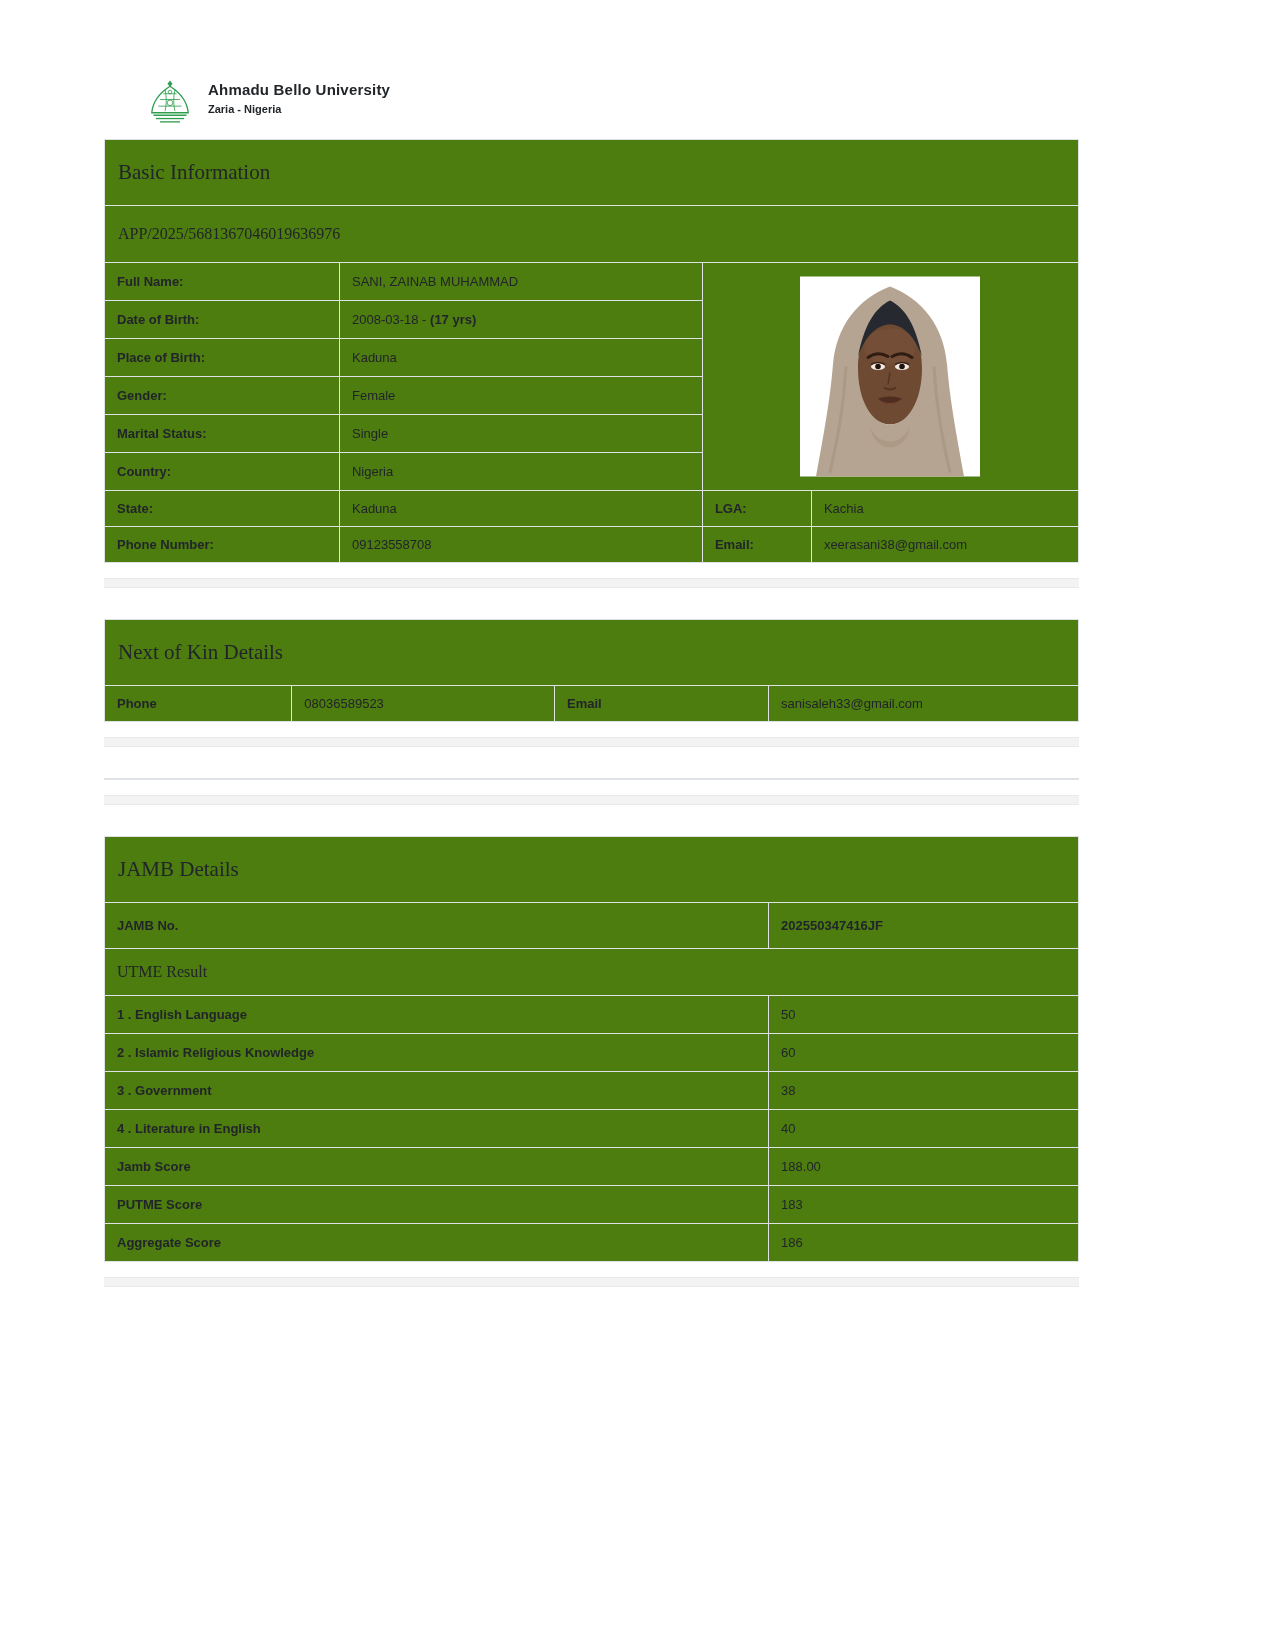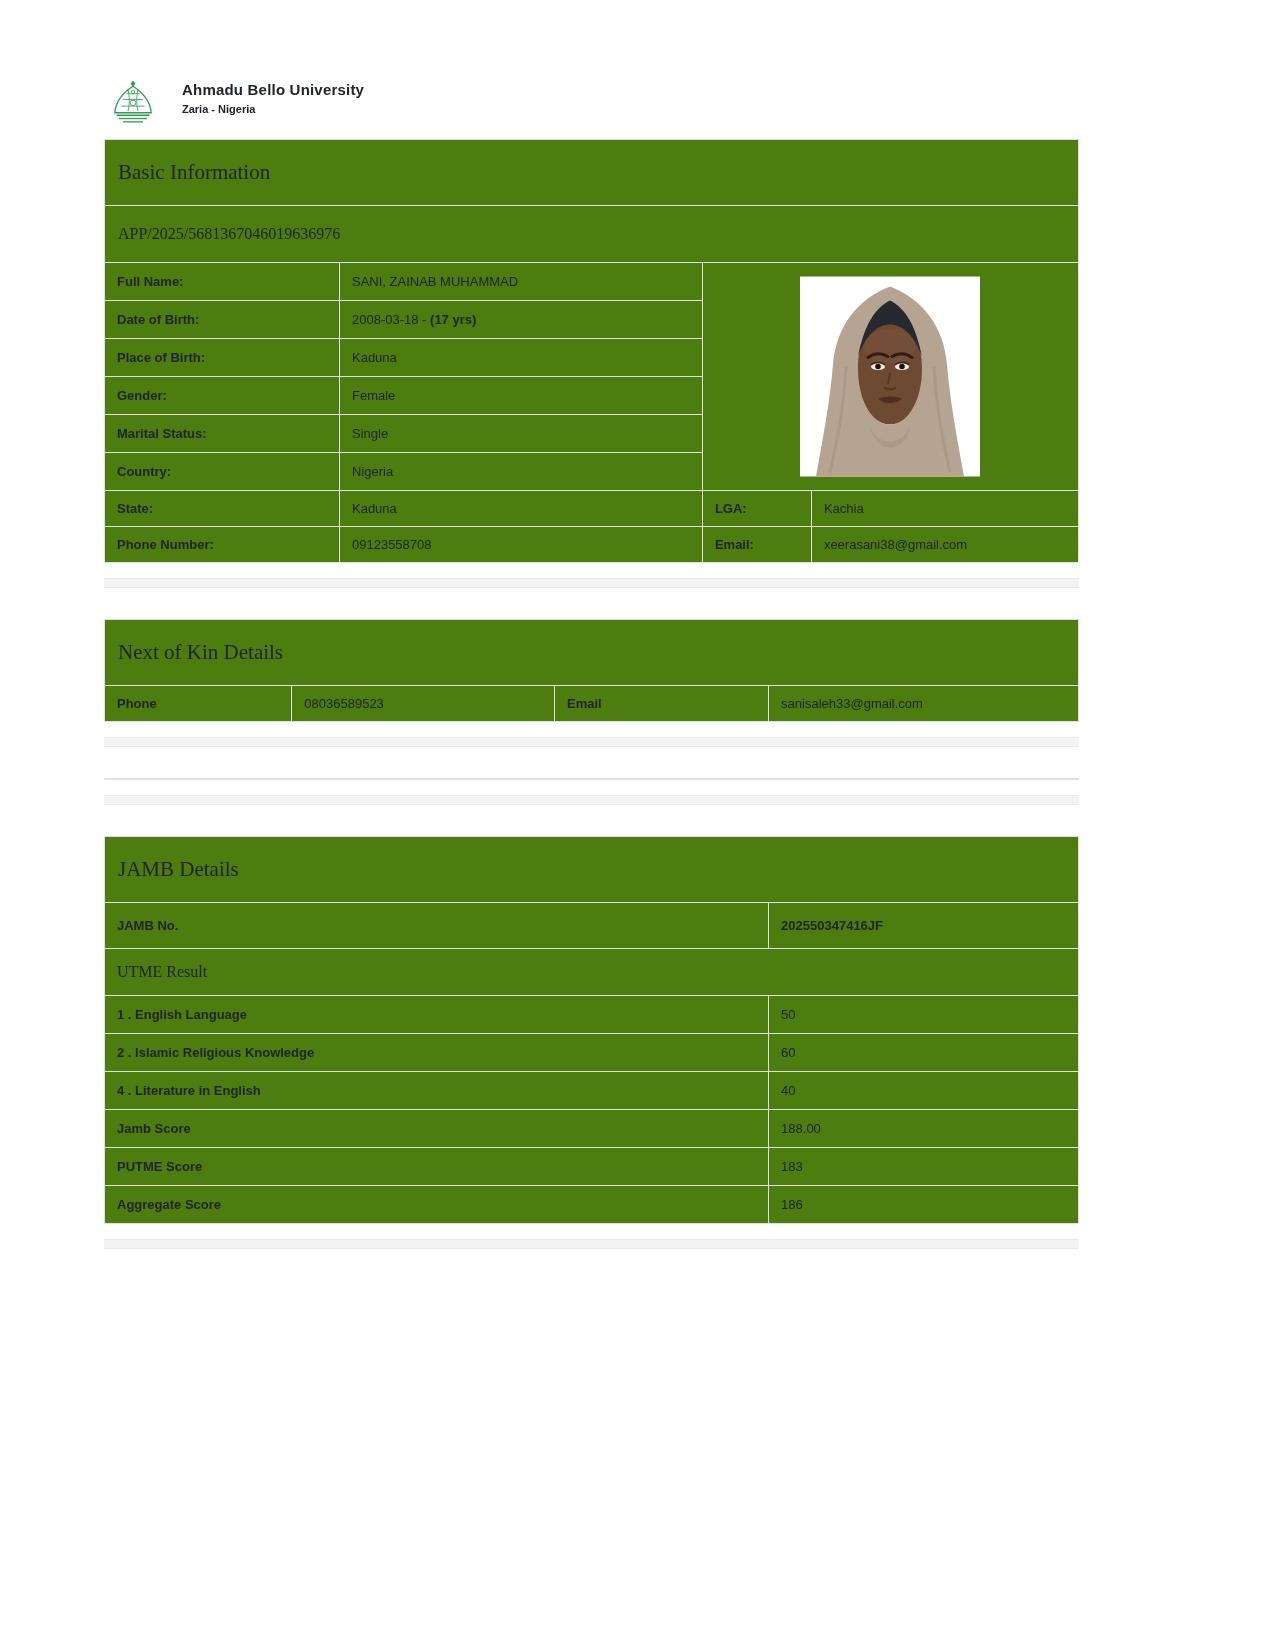--- a/index.html
+++ b/index.html
@@ -9,22 +9,23 @@
     min-height: 1650px;
     font-family: "Liberation Sans", sans-serif;
     color: #212529;
   }
   .page { width: 1275px; min-height: 1650px; position: relative; }
 
   
   .uni-header {
     display: flex;
     align-items: flex-start;
-    gap: 24px;
+    gap: 13px;
     padding: 78px 0 0 108px;
+    margin-left: 37px;
   }
   .uni-logo { width: 50px; height: 48px; flex: 0 0 auto; }
   .uni-text { padding-top: 3px; }
   .uni-name { font-size: 15px; font-weight: bold; letter-spacing: .2px; }
   .uni-loc  { font-size: 11px; font-weight: bold; margin-top: 5px; }
 
   
   .content { width: 975px; margin-left: 104px; margin-top: 13px; }
 
   .card { border: 1px solid #dee2e6; background: #4d7c0f; }
@@ -258,20 +259,24 @@
           </tr>
           <tr>
             <td class="lbl">1 . English Language</td>
             <td>50</td>
           </tr>
           <tr>
             <td class="lbl">2 . Islamic Religious Knowledge</td>
             <td>60</td>
           </tr>
           <tr>
+            <td class="lbl">3 . Government</td>
+            <td>38</td>
+          </tr>
+          <tr>
             <td class="lbl">4 . Literature in English</td>
             <td>40</td>
           </tr>
           <tr>
             <td class="lbl">Jamb Score</td>
             <td>188.00</td>
           </tr>
           <tr>
             <td class="lbl">PUTME Score</td>
             <td>183</td>

